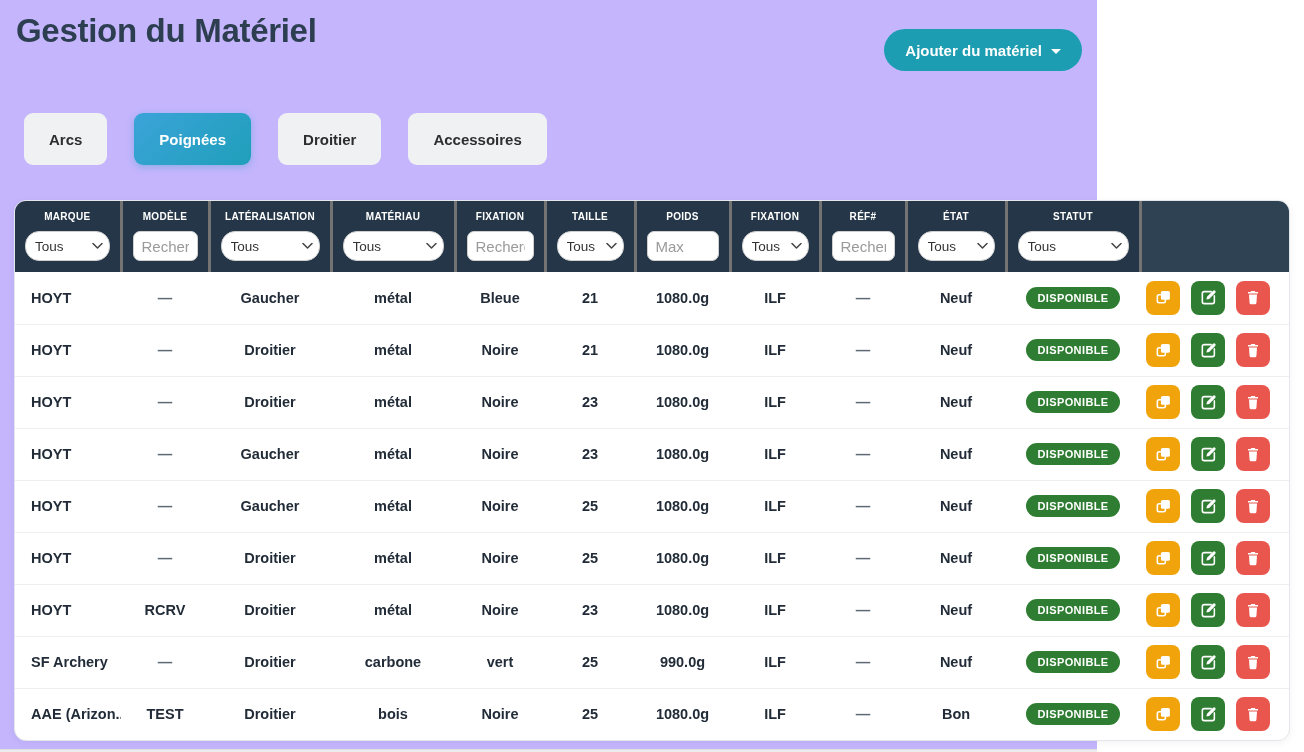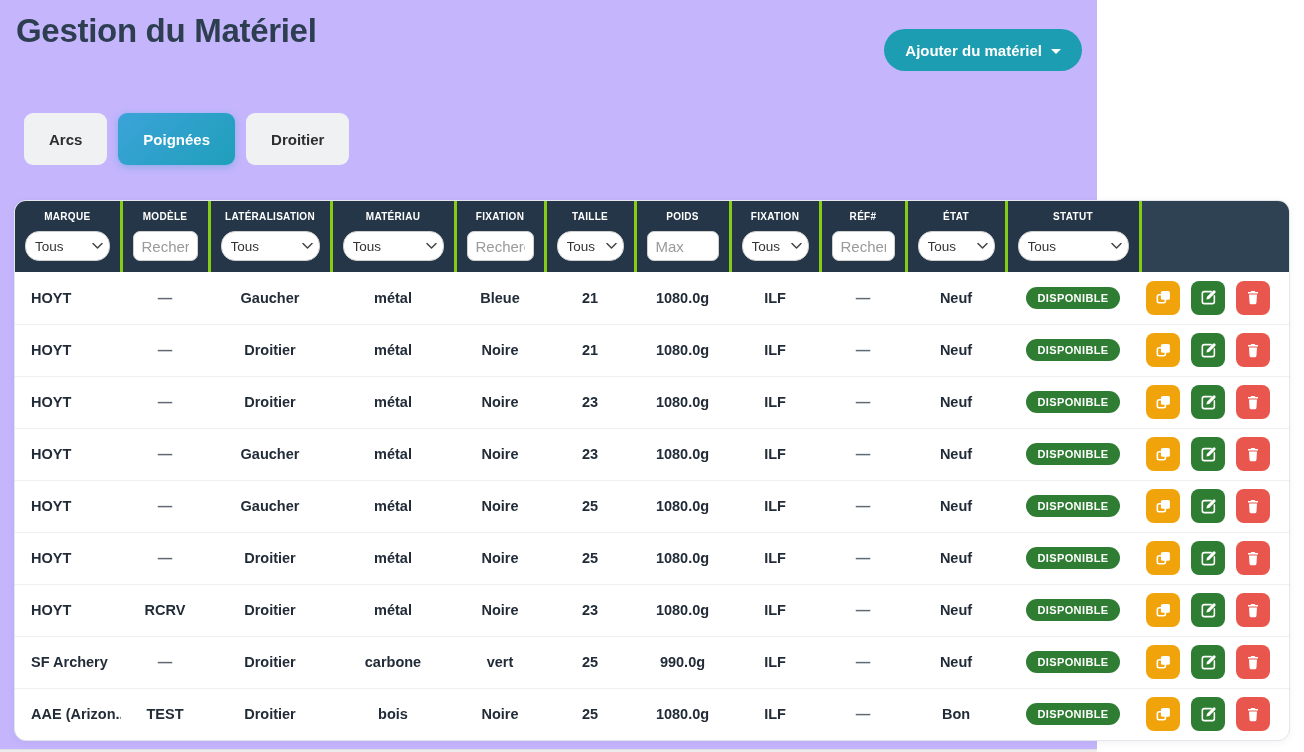--- a/index.html
+++ b/index.html
@@ -25,21 +25,21 @@
     background: #1d9db1; color: #fff;
     font-family: inherit; font-size: 15px; font-weight: 700;
     display: flex; align-items: center; gap: 9px; cursor: pointer;
   }
   .caret {
     width: 0; height: 0; margin-top: 2px;
     border-left: 5px solid transparent; border-right: 5px solid transparent;
     border-top: 5px solid #ffffff;
   }
 
-  .tabs { position: absolute; left: 24px; top: 113px; display: flex; gap: 11px; }
+  .tabs { position: absolute; left: 24px; top: 113px; display: flex; gap: 27px; }
   .tab {
     height: 52px; padding: 0 25px;
     background: #f0f1f3; color: #2e2e2e;
     border: none; border-radius: 9px;
     font-family: inherit; font-size: 15px; font-weight: 600;
     cursor: pointer; white-space: nowrap;
   }
   .tab.active {
     background: linear-gradient(135deg, #3ba3d9 0%, #1f9fba 100%);
     color: #fff; font-weight: 700;
@@ -48,21 +48,21 @@
 
   .card {
     position: absolute; left: 14px; top: 200px; width: 1276px;
     background: #fff; border: 1px solid #e3e6ea; border-radius: 12px;
     box-shadow: 0 2px 8px rgba(0,0,0,.05);
     overflow: hidden;
   }
   table { width: 100%; border-collapse: collapse; table-layout: fixed; }
 
   thead th { background: #243648; padding: 9px 10px 11px; vertical-align: middle; }
-  thead th + th { border-left: 3px solid #84cc16; }
+  thead th + th { border-left: 3px solid #737373; }
   thead th.actions-th { background: #2e4254; }
   .col-label {
     color: #fff; font-size: 10px; font-weight: 700; letter-spacing: .3px;
     text-align: center; line-height: 14px; margin-bottom: 7px; white-space: nowrap;
     overflow: hidden;
   }
   .select-wrap { position: relative; height: 30px; }
   select.filter {
     width: 100%; height: 30px; border-radius: 14px; border: 1px solid #cfcfcf;
     background: #fff; font-family: inherit; font-size: 13.5px; color: #333;
@@ -114,20 +114,21 @@
 
   <button class="add-btn">
     <span>Ajouter du matériel</span>
     <span class="caret"></span>
   </button>
 
   <div class="tabs">
       <button class="tab">Arcs</button>
       <button class="tab active">Poignées</button>
       <button class="tab">Droitier</button>
+      <button class="tab">Accessoires</button>
     </div>
 
   <div class="card">
     <table>
       <colgroup>
           <col style="width: 106px;">
           <col style="width: 88px;">
           <col style="width: 122px;">
           <col style="width: 124px;">
           <col style="width: 90px;">

